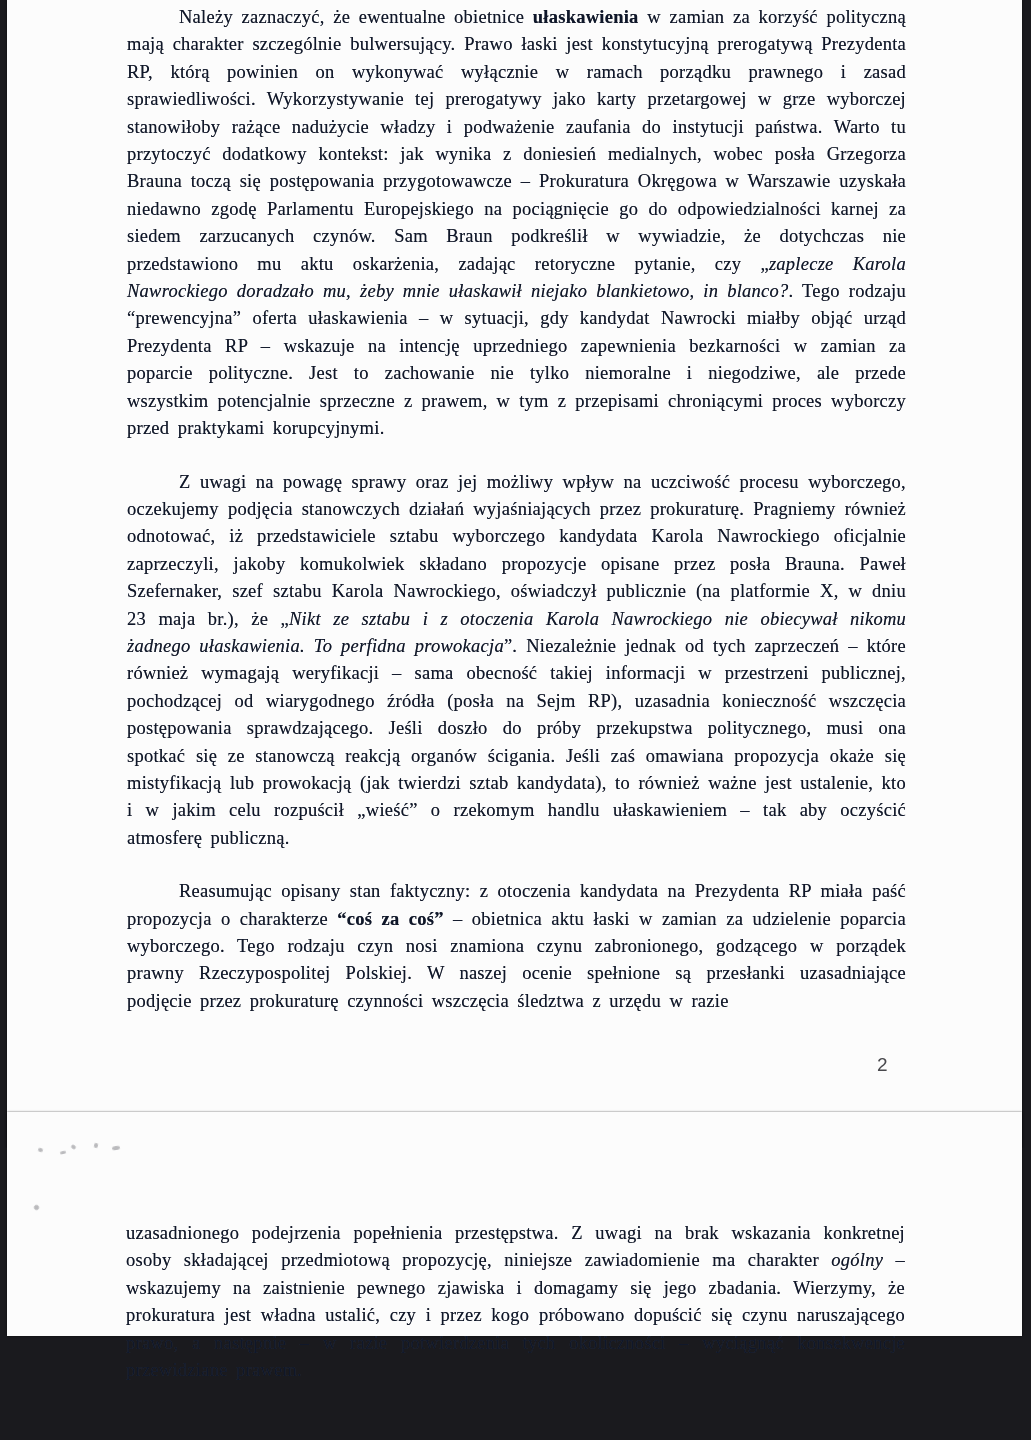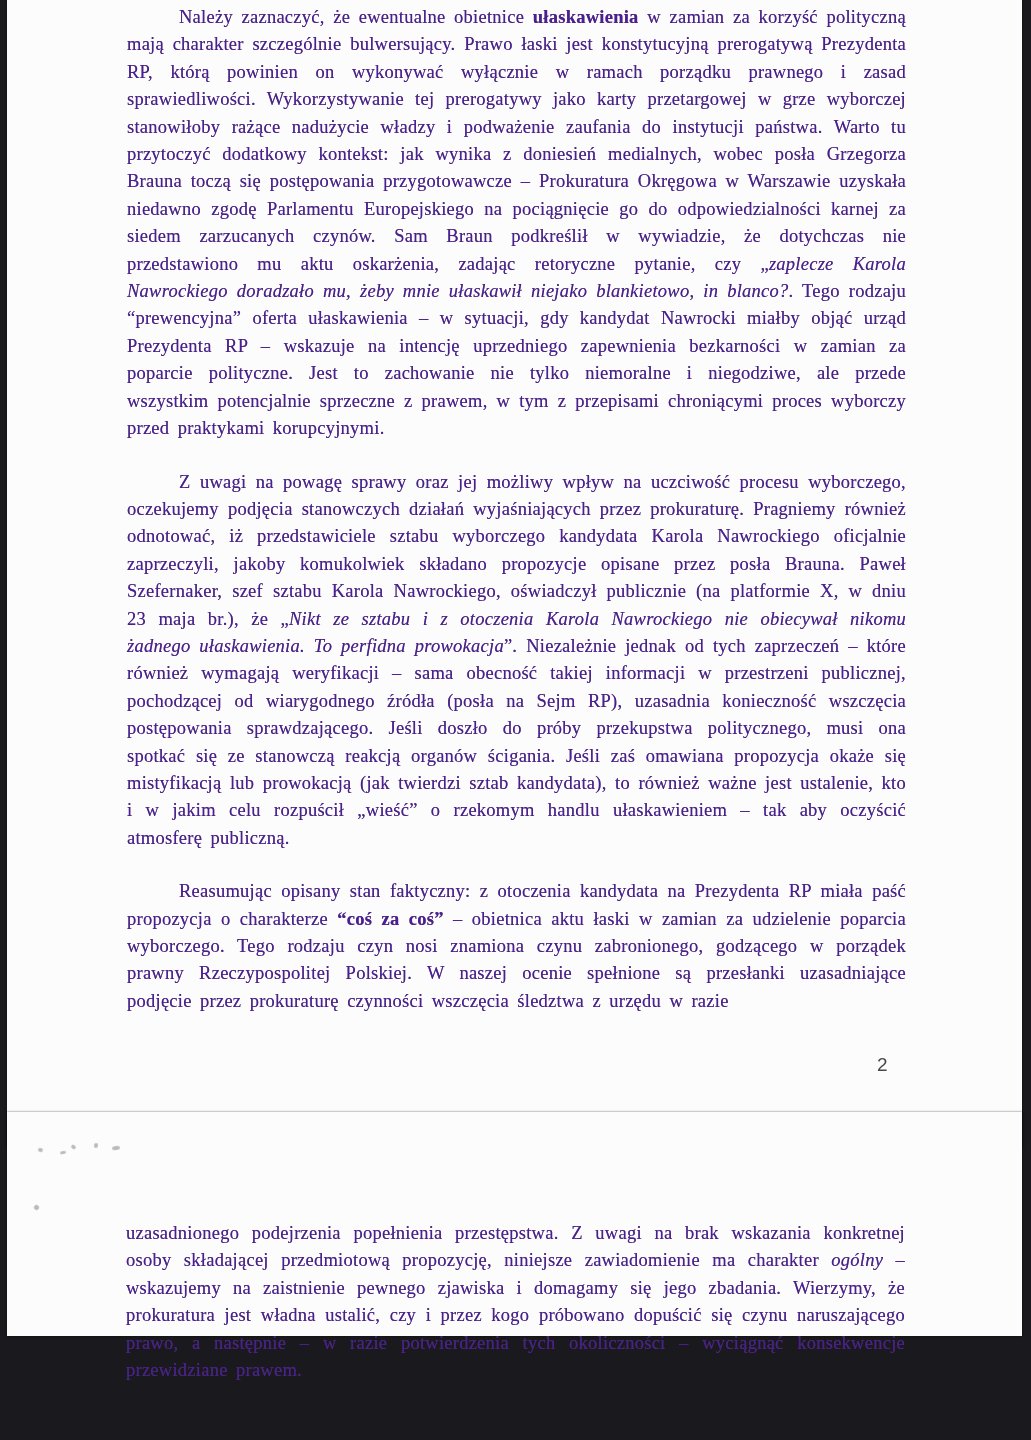--- a/index.html
+++ b/index.html
@@ -20,21 +20,21 @@
   }
   #page1 { top:0; height:1148px; }
   #page2 { top:1112px; height:224px; }
   .page-gap {
     position:absolute; left:0; top:1148px; width:1031px; height:20px;
     background:#1a1a1e;
   }
   .textblock {
     position:absolute;
     text-align:justify;
-    color:#4c1d95;
+    color:#0f172a;
     font-size:18.5px;
     line-height:27.4px;
     letter-spacing:0.25px;
     word-spacing:3.5px;
     text-shadow:0 0 0.5px rgba(70,70,74,.75);
   }
   #page1 .textblock { left:120px; top:4px; width:779px; }
   #page2 .textblock { left:119px; top:108px; width:779px; }
   .textblock p { text-indent:52px; margin:0 0 26px 0; }
   .textblock p.no-indent { text-indent:0; }

